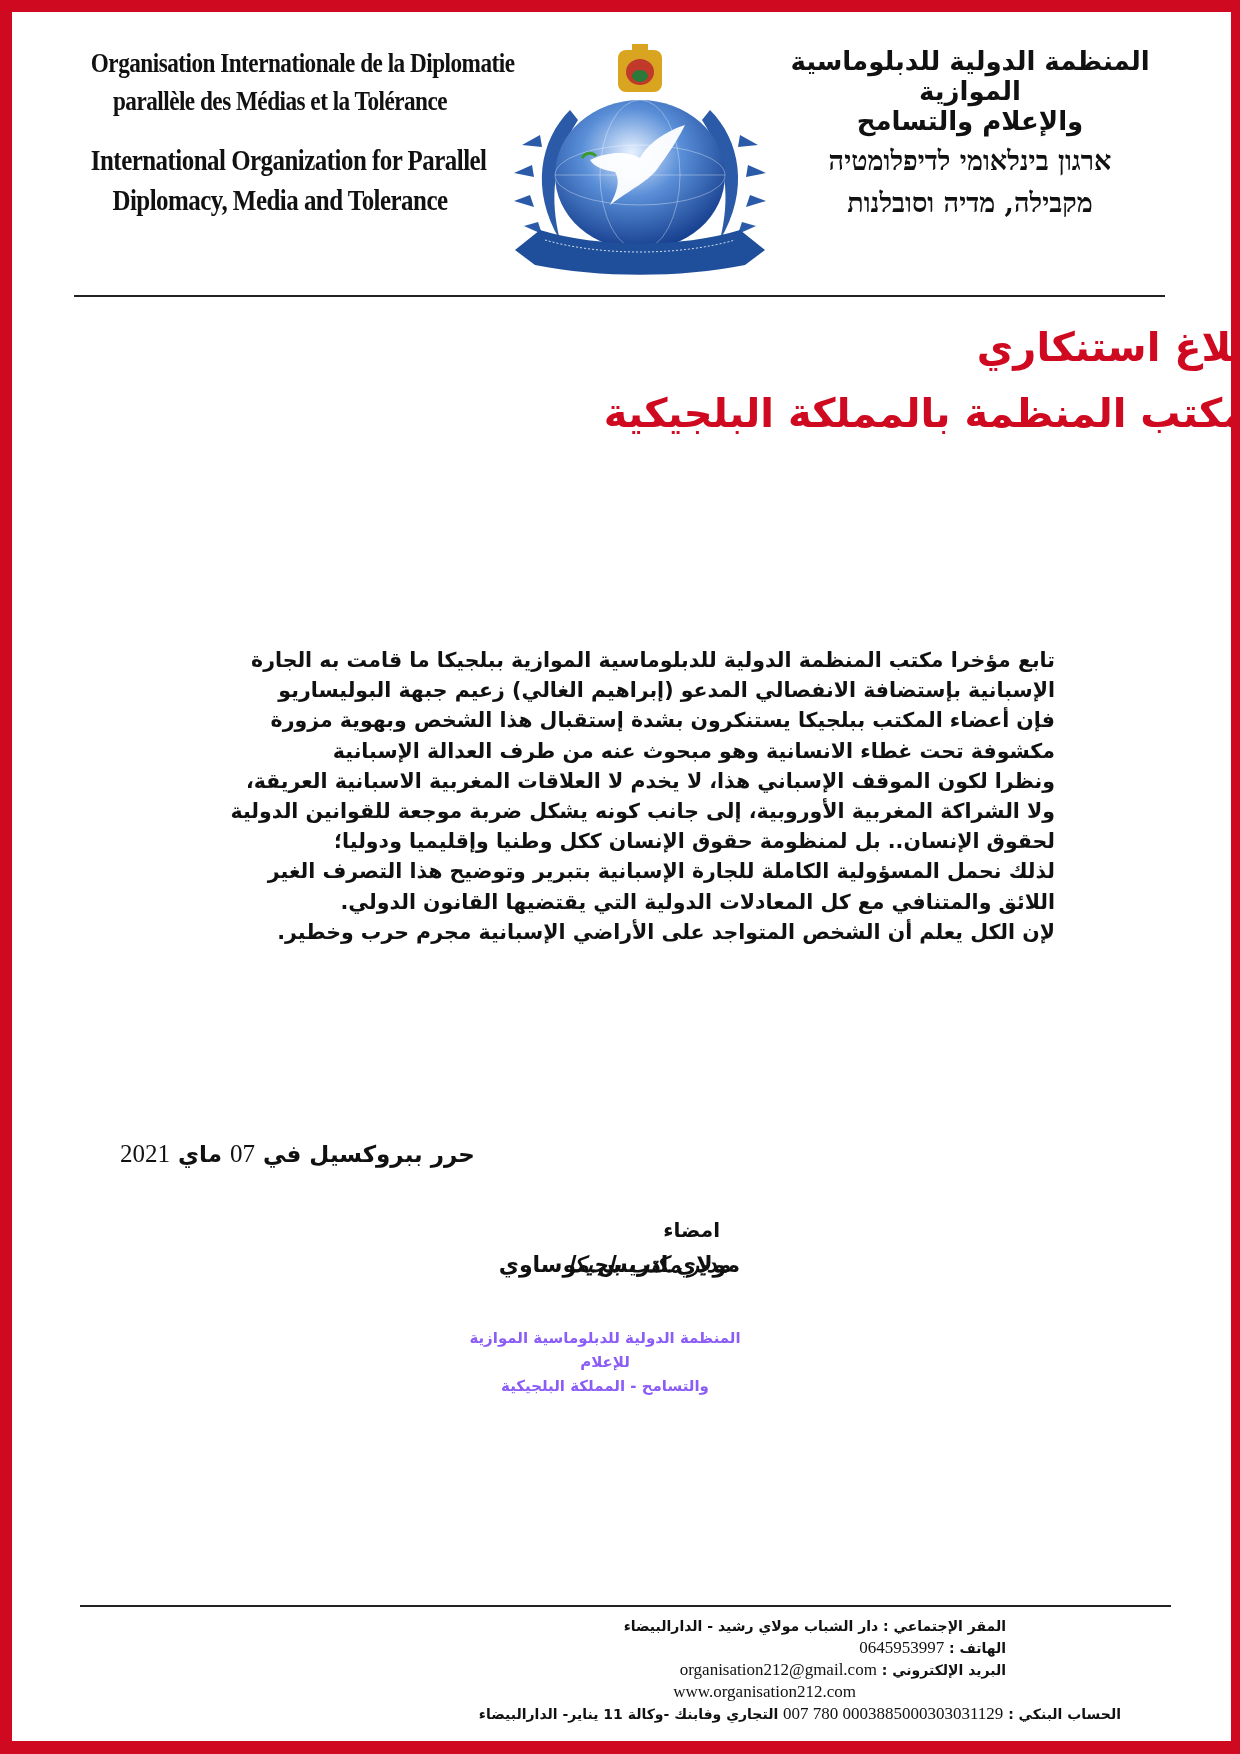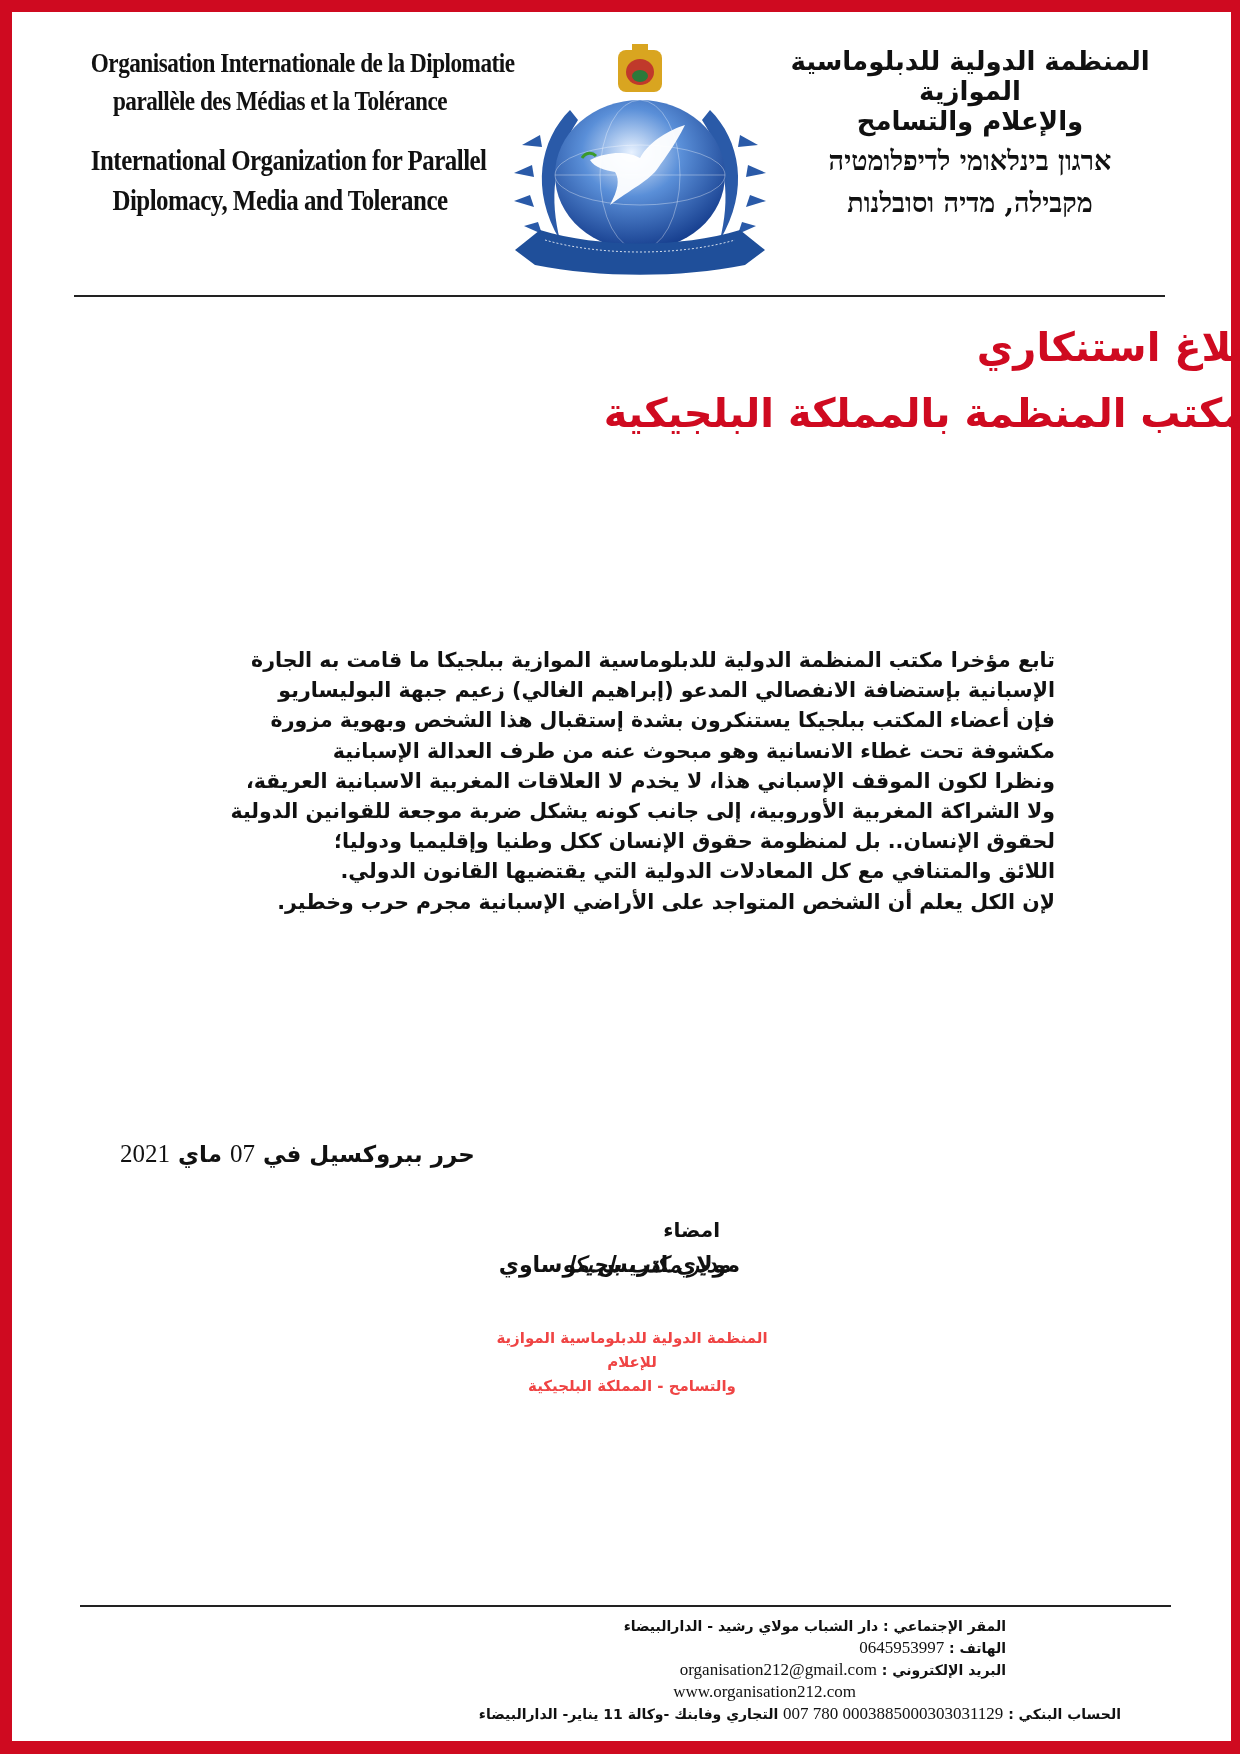--- a/index.html
+++ b/index.html
@@ -62,22 +62,22 @@
 
     .sig {
       position: absolute; left: 440px; width: 280px; direction: rtl;
       font-weight: bold; font-family: "DejaVu Sans", sans-serif;
     }
     .sig-label { top: 1218px; font-size: 20px; }
     .sig-name { top: 1252px; font-size: 22px; left: 460px; }
     .sig-role { top: 1252px; font-size: 22px; left: 450px; font-style: italic; }
 
     .stamp {
-      position: absolute; left: 482px; width: 300px; top: 1326px; text-align: center; direction: rtl;
-      color: #ef4444; font-weight: bold; font-size: 15px; line-height: 24px;
+      position: absolute; left: 455px; width: 300px; top: 1326px; text-align: center; direction: rtl;
+      color: #8b5cf6; font-weight: bold; font-size: 15px; line-height: 24px;
       font-family: "DejaVu Sans", sans-serif;
     }
 
     .footer { position: absolute; left: 100px; width: 906px; top: 1615px; direction: rtl; text-align: right; font-size: 15px; line-height: 22px; }
     .footer .row { white-space: nowrap; }
     .footer .lbl { font-weight: bold; font-family: "DejaVu Sans", sans-serif; font-size: 14px; }
     .footer .val { font-family: "Liberation Serif", serif; font-size: 17px; }
     .footer .arval { font-weight: bold; font-family: "DejaVu Sans", sans-serif; font-size: 14px; }
   </style>
 </head>
@@ -160,20 +160,21 @@
 <div class="title-2">مكتب المنظمة بالمملكة البلجيكية</div>
 
 <div class="body-text">
   <div>تابع مؤخرا مكتب المنظمة الدولية للدبلوماسية الموازية ببلجيكا ما قامت به الجارة</div>
   <div>الإسبانية بإستضافة الانفصالي المدعو (إبراهيم الغالي) زعيم  جبهة البوليساريو</div>
   <div>فإن أعضاء المكتب ببلجيكا  يستنكرون بشدة إستقبال هذا الشخص وبهوية مزورة</div>
   <div>مكشوفة تحت غطاء الانسانية وهو مبحوث عنه من طرف العدالة الإسبانية</div>
   <div>ونظرا لكون الموقف الإسباني هذا، لا يخدم لا العلاقات المغربية الاسبانية العريقة،</div>
   <div>ولا الشراكة المغربية الأوروبية، إلى جانب كونه يشكل ضربة موجعة للقوانين الدولية</div>
   <div>لحقوق الإنسان.. بل لمنظومة حقوق الإنسان ككل وطنيا وإقليميا ودوليا؛</div>
+  <div>لذلك نحمل المسؤولية الكاملة للجارة الإسبانية بتبرير وتوضيح هذا التصرف الغير</div>
   <div>اللائق والمتنافي مع كل المعادلات الدولية التي يقتضيها القانون الدولي.</div>
   <div>لإن الكل يعلم أن الشخص المتواجد على الأراضي الإسبانية  مجرم حرب وخطير.</div>
 </div>
 
 <div class="date-line">
   <span>حرر ببروكسيل في</span>
   <span class="num">07</span>
   <span>ماي</span>
   <span class="num">2021</span>
 </div>

